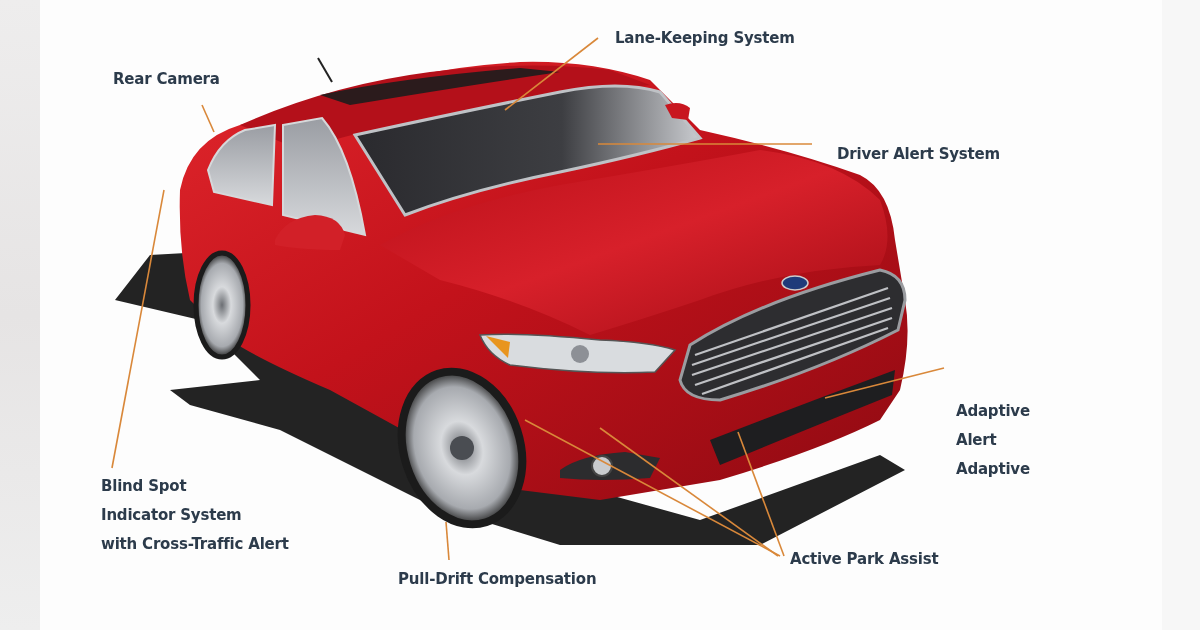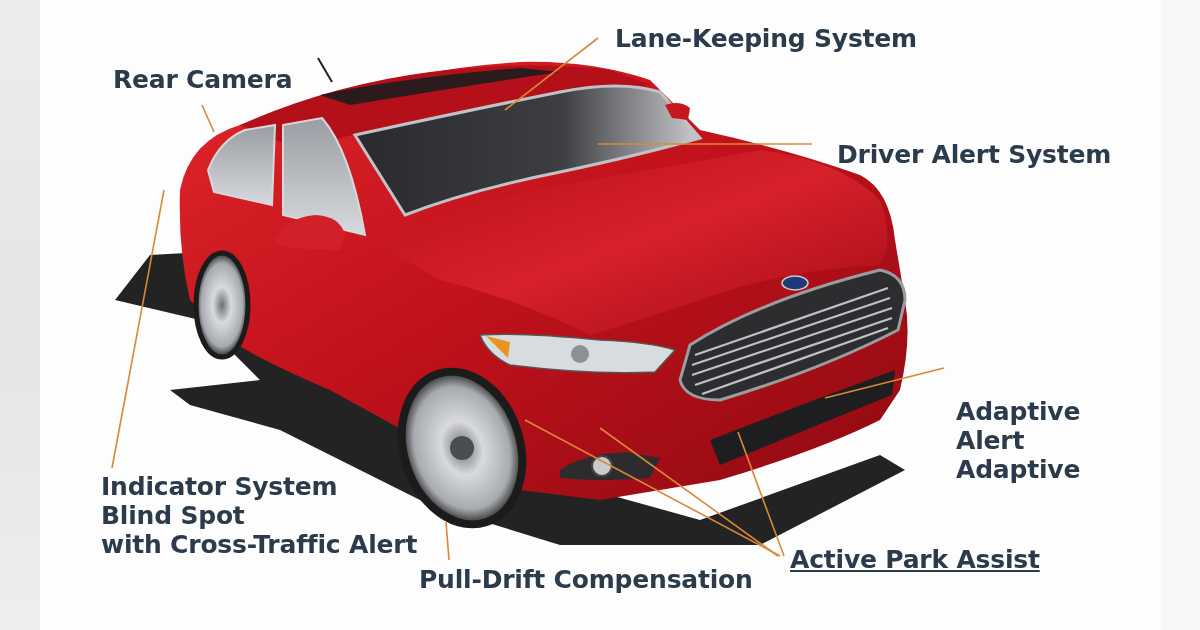--- a/index.html
+++ b/index.html
@@ -1,21 +1,21 @@
 <!DOCTYPE html>
 <html><head>
 <meta charset="utf-8">
 <style>
   html, body { margin: 0; padding: 0; }
   body { width: 1200px; height: 630px; overflow: hidden; background: #ffffff; position: relative; font-family: "DejaVu Sans", sans-serif; }
   .side-left { position: absolute; left: 0; top: 0; width: 40px; height: 630px; background: linear-gradient(180deg, #eeeded 0%, #e6e4e4 50%, #eeeeee 100%); }
   .side-right { position: absolute; right: 0; top: 0; width: 38px; height: 630px; background: #f7f7f7; }
   .canvas { position: absolute; left: 40px; top: 0; width: 1122px; height: 630px; background: #fdfdfd; }
   svg.scene { position: absolute; left: 0; top: 0; width: 1200px; height: 630px; }
-  .label { position: absolute; color: #2c3b4b; font-weight: bold; font-size: 25px; line-height: 29px; letter-spacing: -0.2px; white-space: nowrap; }
+  .label { position: absolute; color: #2c3b4b; font-weight: bold; font-size: 15px; line-height: 29px; letter-spacing: -0.2px; white-space: nowrap; }
   .label.multi { white-space: normal; }
   .label span { display: block; }
 </style>
 </head>
 <body>
 
 <div class="side-left"></div>
 <div class="canvas"></div>
 <div class="side-right"></div>
 
@@ -103,18 +103,18 @@
 
 <div class="label" style="left:85px; top:65px;margin-left:28px;">Rear Camera</div>
 <div class="label" style="left:615px; top:24px;">Lane-Keeping System</div>
 <div class="label" style="left:837px; top:140px;">Driver Alert System</div>
 <div class="label multi" style="left:956px; top:357px;margin-top:40px;">
   <span>Adaptive</span>
   <span>Alert</span>
   <span>Adaptive</span>
 </div>
 <div class="label multi" style="left:101px; top:472px;">
+  <span>Blind Spot</span>
   <span>Indicator System</span>
-  <span>Blind Spot</span>
   <span>with Cross-Traffic Alert</span>
 </div>
-<div class="label" style="left:419px; top:565px;">Pull-Drift Compensation</div>
-<div class="label" style="left:790px; top:545px;text-decoration:underline;">Active Park Assist</div>
+<div class="label" style="left:398px; top:565px;">Pull-Drift Compensation</div>
+<div class="label" style="left:790px; top:545px;">Active Park Assist</div>
 
 </body></html>

